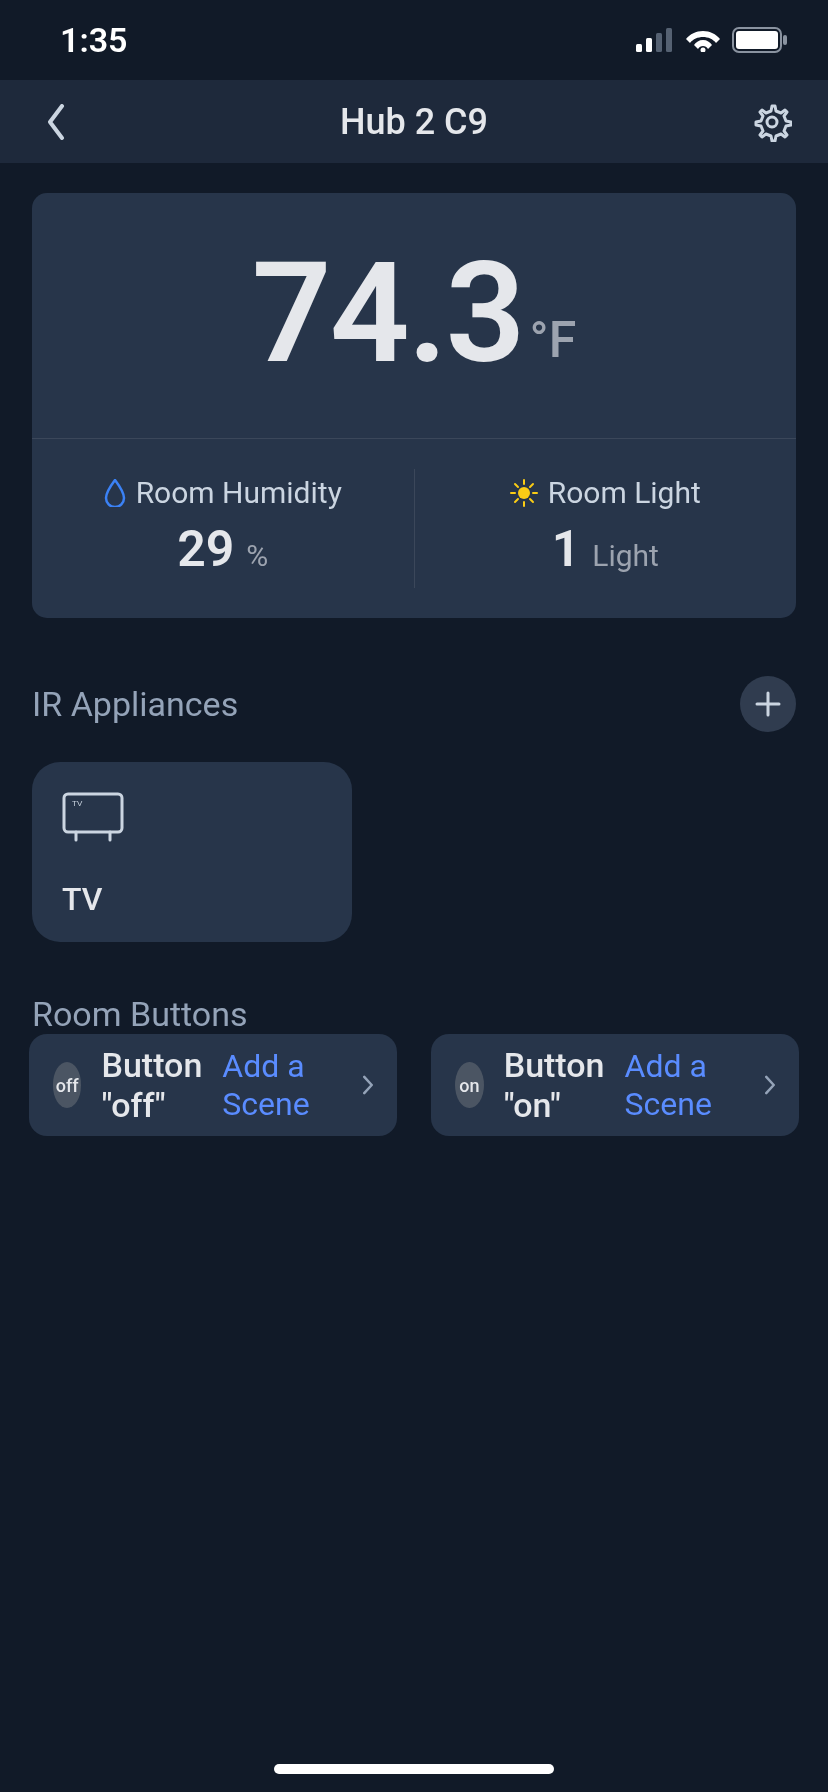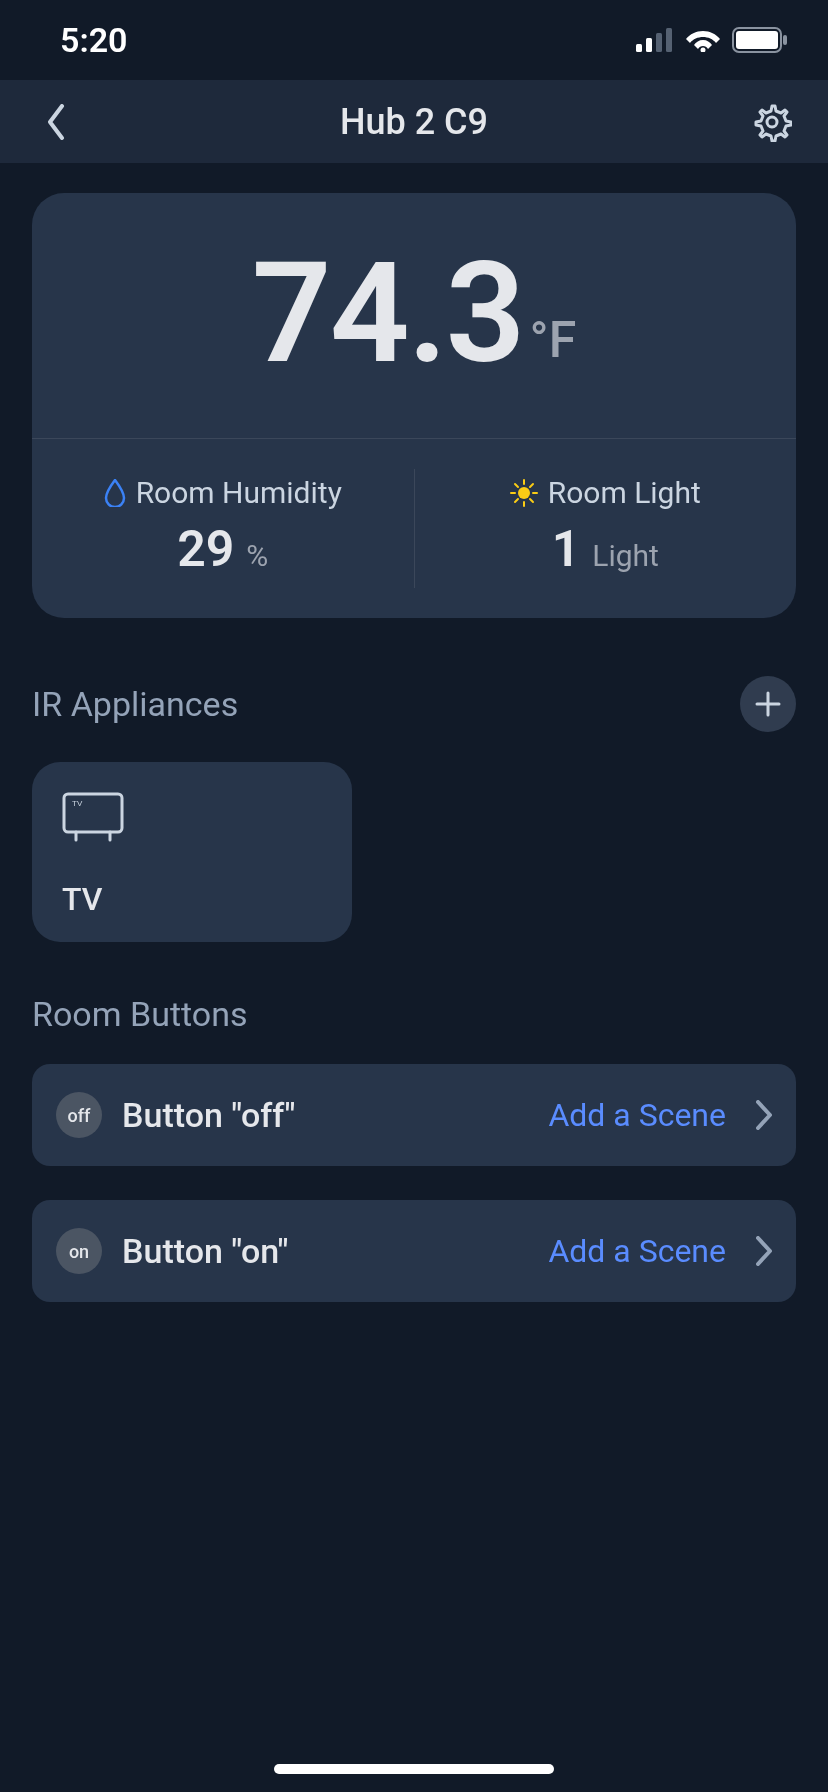--- a/index.html
+++ b/index.html
@@ -56,21 +56,21 @@
     z-index: 1;
   }
   .nav-btn svg { display:block; }
 
   
   .main { padding: 30px 32px 0 32px; }
 
   
   .temp-card {
     background: #27354a;
-    border-radius: 32px;
+    border-radius: 15px;
     overflow: hidden;
   }
   .temp-top {
     padding: 50px 0 55px 0;
     text-align: center;
     display: flex;
     align-items: baseline;
     justify-content: center;
     gap: 6px;
   }
@@ -169,24 +169,24 @@
     justify-content: space-between;
   }
   .appliance-name {
     font-size: 32px;
     font-weight: 500;
     color: #e5e7eb;
   }
 
   
   .touch-list {
-    margin-top: 30px;
-    display: flex;
-    flex-direction: column;
+    display: flex;
+    flex-direction: row;
     gap: 34px;
+    justify-content: center;
   }
   .touch-row {
     background: #27354a;
     border-radius: 18px;
     height: 102px;
     padding: 0 24px 0 24px;
     display: flex;
     align-items: center;
     gap: 20px;
   }
@@ -223,21 +223,21 @@
     width: 280px;
     height: 10px;
     border-radius: 10px;
     background: #fff;
   }
 </style>
 </head>
 <body>
 
 <div class="status-bar">
-  <div class="status-time">5:20</div>
+  <div class="status-time">1:35</div>
   <div class="status-icons">
     <svg width="38" height="24" viewBox="0 0 38 24">
       <rect x="0" y="16" width="6" height="8" rx="1.5" fill="#fff"></rect>
       <rect x="10" y="10" width="6" height="14" rx="1.5" fill="#fff"></rect>
       <rect x="20" y="5" width="6" height="19" rx="1.5" fill="#556172"></rect>
       <rect x="30" y="0" width="6" height="24" rx="1.5" fill="#556172"></rect>
     </svg>
     <svg width="34" height="24" viewBox="0 0 34 24">
       <path d="M17 3 C10 3 4 6 0 11 L4 15 C7 11 12 9 17 9 C22 9 27 11 30 15 L34 11 C30 6 24 3 17 3 Z" fill="#fff"></path>
       <path d="M17 12 C13 12 10 14 8 17 L12 21 C13 19 15 18 17 18 C19 18 21 19 22 21 L26 17 C24 14 21 12 17 12 Z" fill="#fff"></path>

